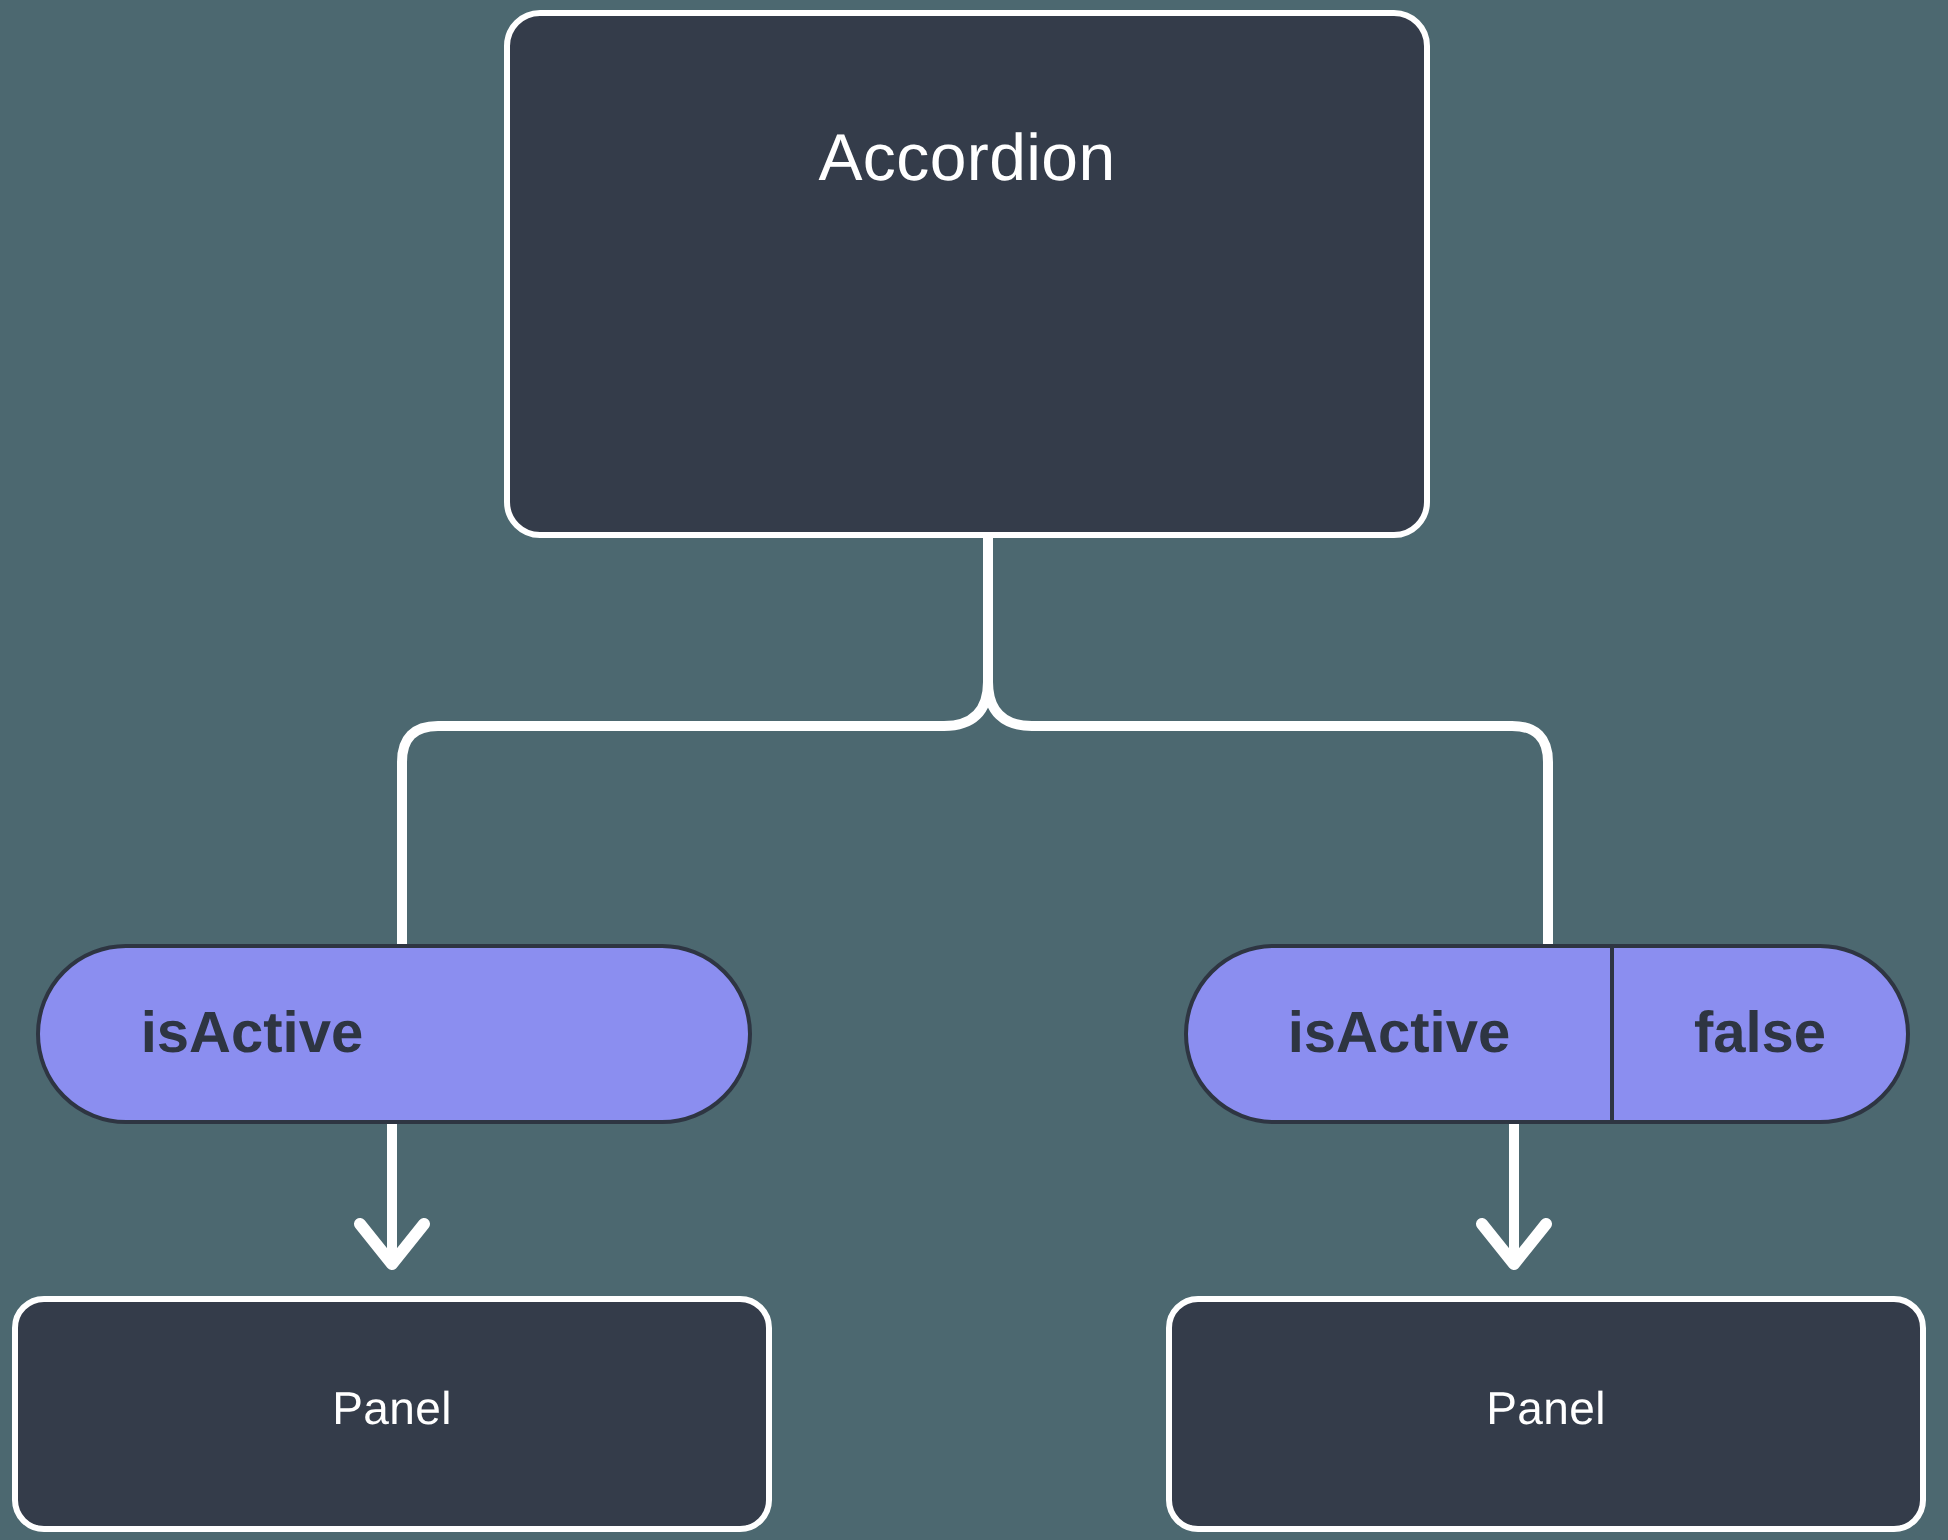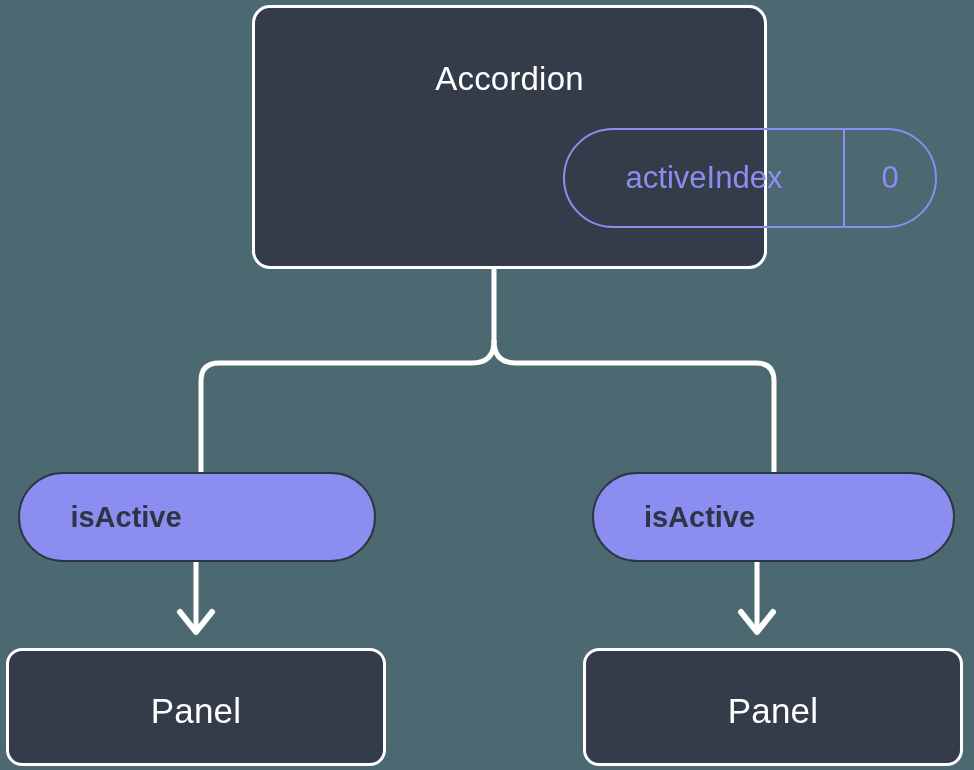--- a/index.html
+++ b/index.html
@@ -32,21 +32,21 @@
   .node-box {
     position: absolute;
     box-sizing: border-box;
     background: #343c4a;
     border: 3px solid #ffffff;
     border-radius: 16px;
   }
   .node-box.root {
     left: 252px;
     top: 5px;
-    width: 515px;
+    width: 463px;
     height: 264px;
     border-radius: 18px;
   }
   .node-box.panel {
     width: 380px;
     height: 118px;
   }
   .node-box.panel-left  { left: 6px;   top: 648px; }
   .node-box.panel-right { left: 583px; top: 648px; }
 
@@ -55,21 +55,21 @@
     left: 0;
     right: 0;
     text-align: center;
     color: #ffffff;
     font-size: 33px;
     font-weight: 500;
     letter-spacing: 0.2px;
     white-space: nowrap;
   }
   .node-box.root .node-title { top: 52px; }
-  .node-box.panel .node-title { top: 40px; font-size: 35px; }
+  .node-box.panel .node-title { top: 40px; font-size: 23px; }
 
   
   .pill {
     position: absolute;
     box-sizing: border-box;
     display: flex;
     align-items: stretch;
     border-radius: 999px;
     overflow: hidden;
   }
@@ -132,32 +132,29 @@
     <path d="M 196 562 L 196 630" fill="none" stroke="#ffffff" stroke-width="5" stroke-linecap="round"></path>
     <path d="M 180 612 L 196 632 L 212 612" fill="none" stroke="#ffffff" stroke-width="6" stroke-linecap="round" stroke-linejoin="round"></path>
 
     <path d="M 757 562 L 757 630" fill="none" stroke="#ffffff" stroke-width="5" stroke-linecap="round"></path>
     <path d="M 741 612 L 757 632 L 773 612" fill="none" stroke="#ffffff" stroke-width="6" stroke-linecap="round" stroke-linejoin="round"></path>
   </svg>
 
   <div class="node-box root">
     <div class="node-title">Accordion</div>
 
-    <div class="pill outline">
-      <div class="cell key">activeIndex</div>
-      <div class="cell value">0</div>
-    </div>
   </div>
 
   <div class="pill filled left">
     <div class="cell key">isActive</div>
   </div>
 
   <div class="pill filled right">
     <div class="cell key">isActive</div>
+    <div class="cell value">false</div>
   </div>
 
   <div class="node-box panel panel-left">
     <div class="node-title">Panel</div>
   </div>
 
   <div class="node-box panel panel-right">
     <div class="node-title">Panel</div>
   </div>
 

